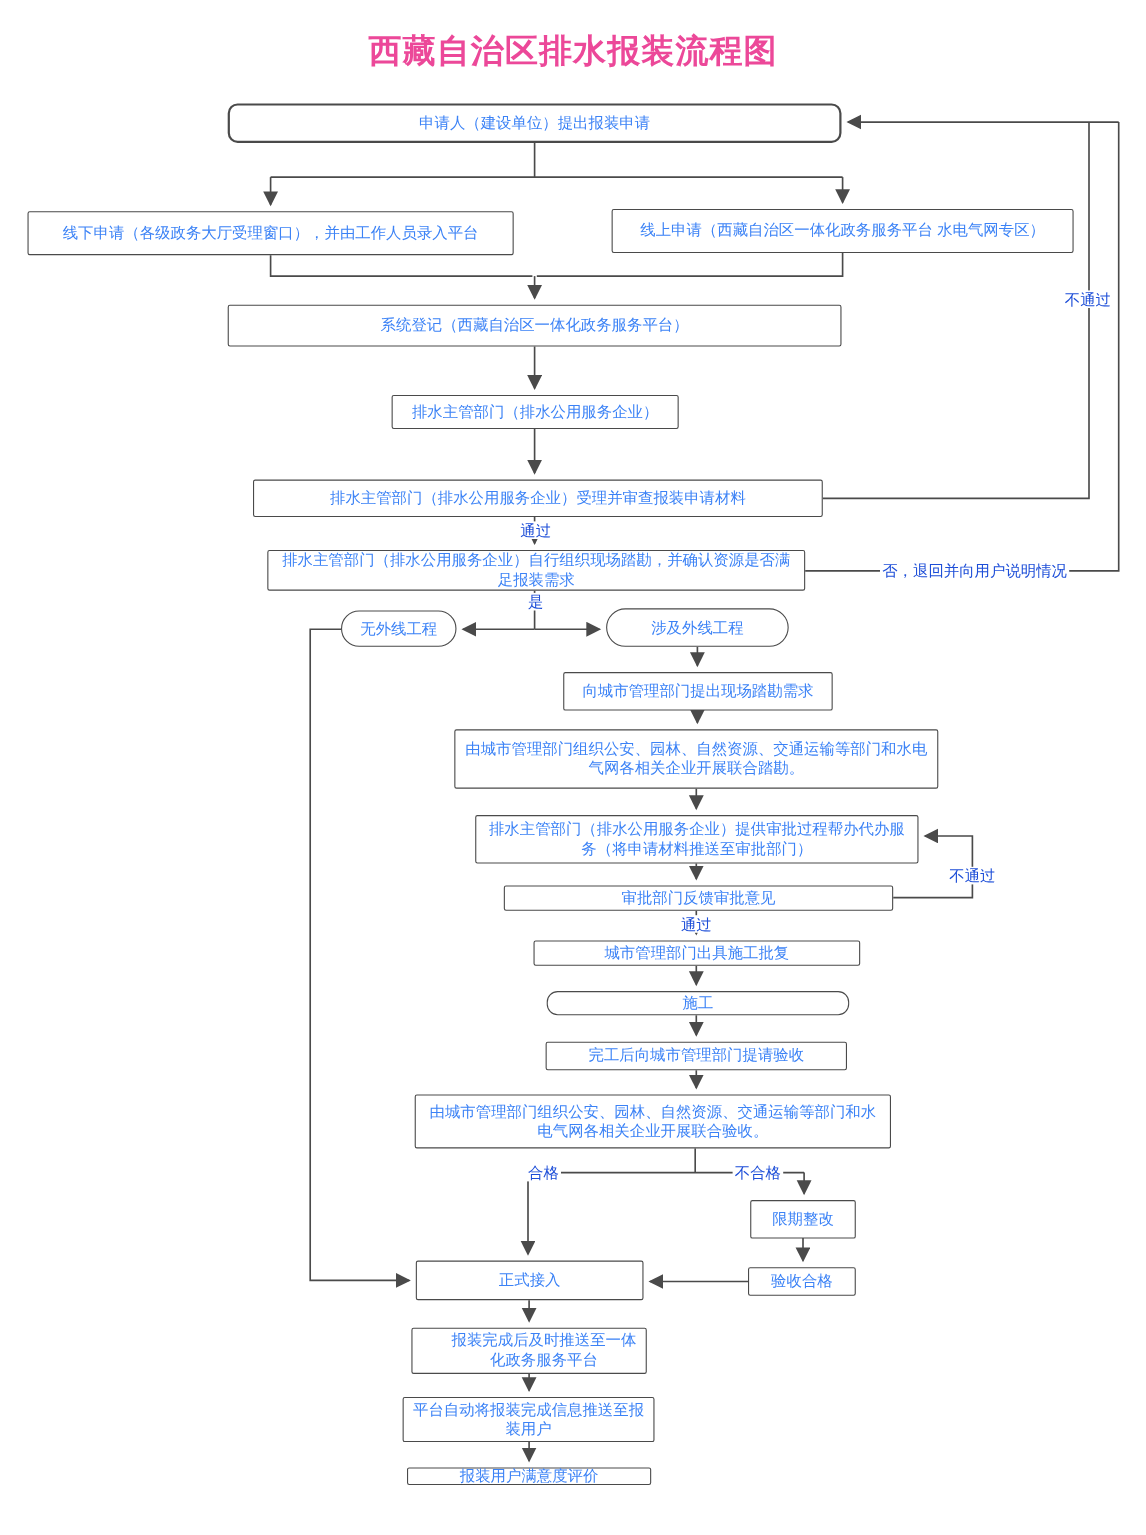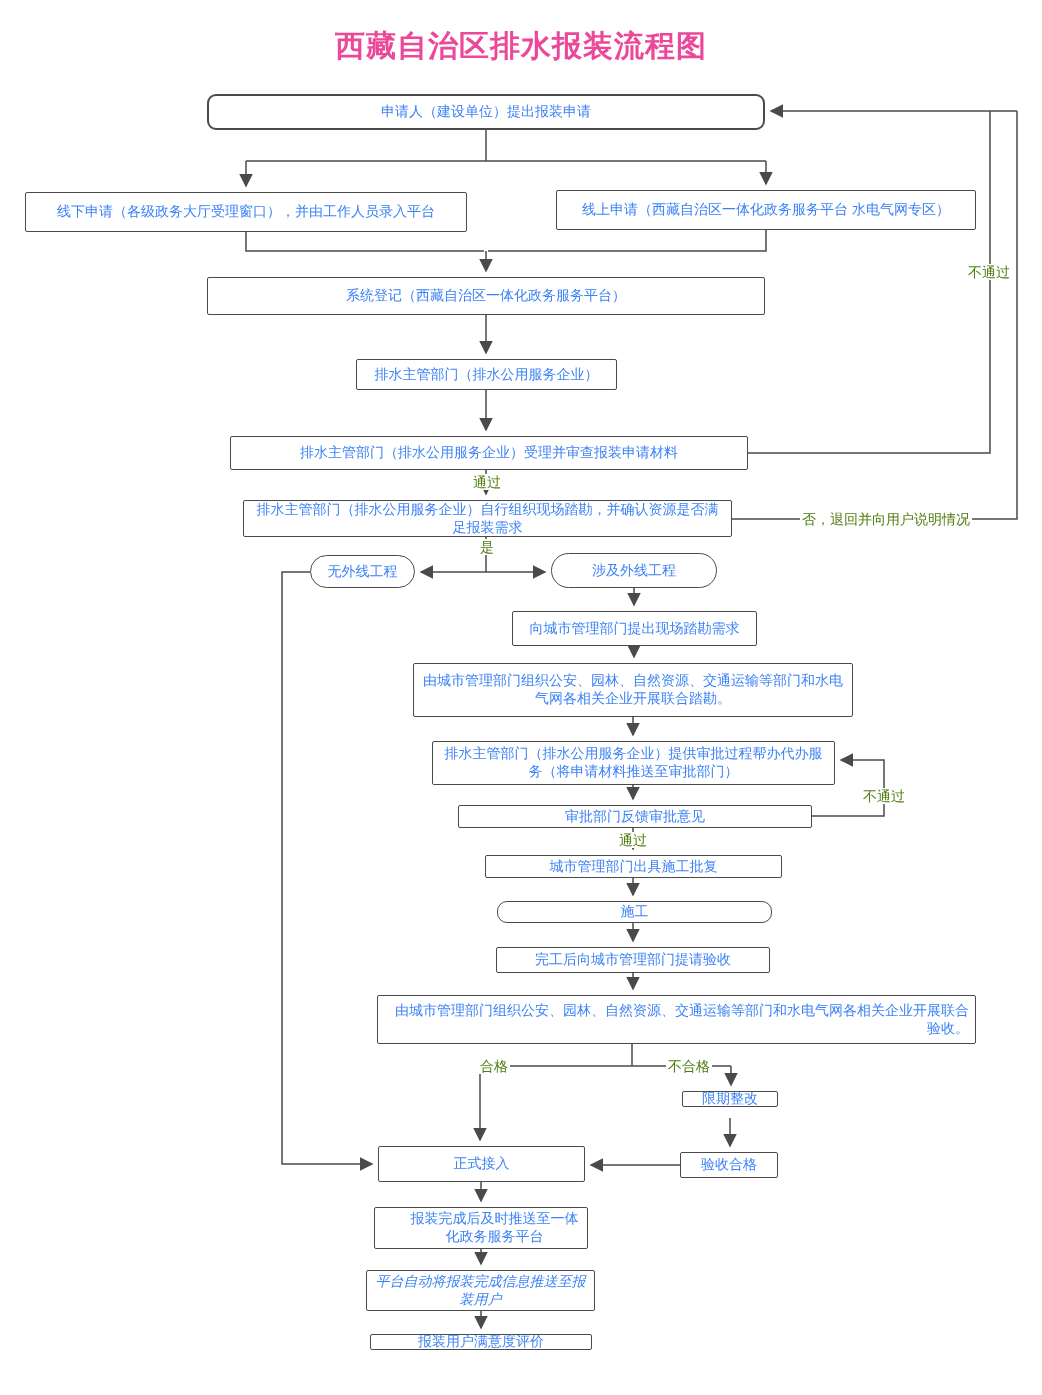--- a/index.html
+++ b/index.html
@@ -29,21 +29,21 @@
     text-align:center;
     border-radius:2px;
     padding:1px 6px;
   }
   .node.start{border-width:2px;border-radius:9px;}
   .node.pill{border-radius:18px;}
   .edge-label{
     position:absolute;
     transform:translate(-50%,-50%);
     background:#ffffff;
-    color:#4d7c0f;
+    color:#1d4ed8;
     font-size:14px;
     line-height:1;
     padding:1px 2px;
     white-space:nowrap;
   }
 </style>
 </head>
 <body>
 
 <div class="canvas">
@@ -164,41 +164,41 @@
   </div>
 
   <div class="node" style="left:497px;top:901px;width:275px;height:22px;border-radius:10px;">
     <span>施工</span>
   </div>
 
   <div class="node" style="left:496px;top:947px;width:274px;height:26px;">
     <span>完工后向城市管理部门提请验收</span>
   </div>
 
-  <div class="node" style="left:377px;top:995px;width:599px;height:49px;text-align:right;">
+  <div class="node" style="left:377px;top:995px;width:433px;height:49px;">
     <span>由城市管理部门组织公安、园林、自然资源、交通运输等部门和水电气网各相关企业开展联合验收。</span>
   </div>
 
-  <div class="node" style="left:682px;top:1091px;width:96px;height:16px;">
+  <div class="node" style="left:682px;top:1091px;width:96px;height:35px;">
     <span>限期整改</span>
   </div>
 
   <div class="node" style="left:680px;top:1152px;width:98px;height:26px;">
     <span>验收合格</span>
   </div>
 
   <div class="node" style="left:378px;top:1146px;width:207px;height:36px;">
     <span>正式接入</span>
   </div>
 
   <div class="node" style="left:374px;top:1207px;width:214px;height:42px;padding-left:33px;">
     <span>报装完成后及时推送至一体化政务服务平台</span>
   </div>
 
-  <div class="node" style="left:366px;top:1270px;width:229px;height:41px;font-style:italic;">
+  <div class="node" style="left:366px;top:1270px;width:229px;height:41px;">
     <span>平台自动将报装完成信息推送至报装用户</span>
   </div>
 
   <div class="node" style="left:370px;top:1334px;width:222px;height:16px;">
     <span>报装用户满意度评价</span>
   </div>
 
   <span class="edge-label" style="left:487px;top:482px;">通过</span>
   <span class="edge-label" style="left:487px;top:547px;">是</span>
   <span class="edge-label" style="left:989px;top:272px;">不通过</span>

